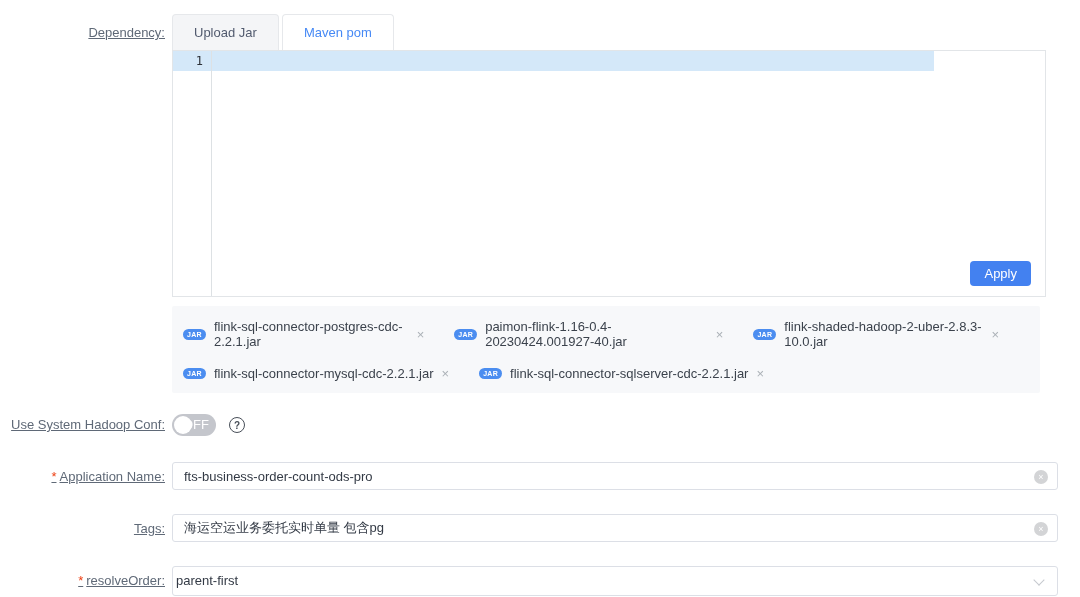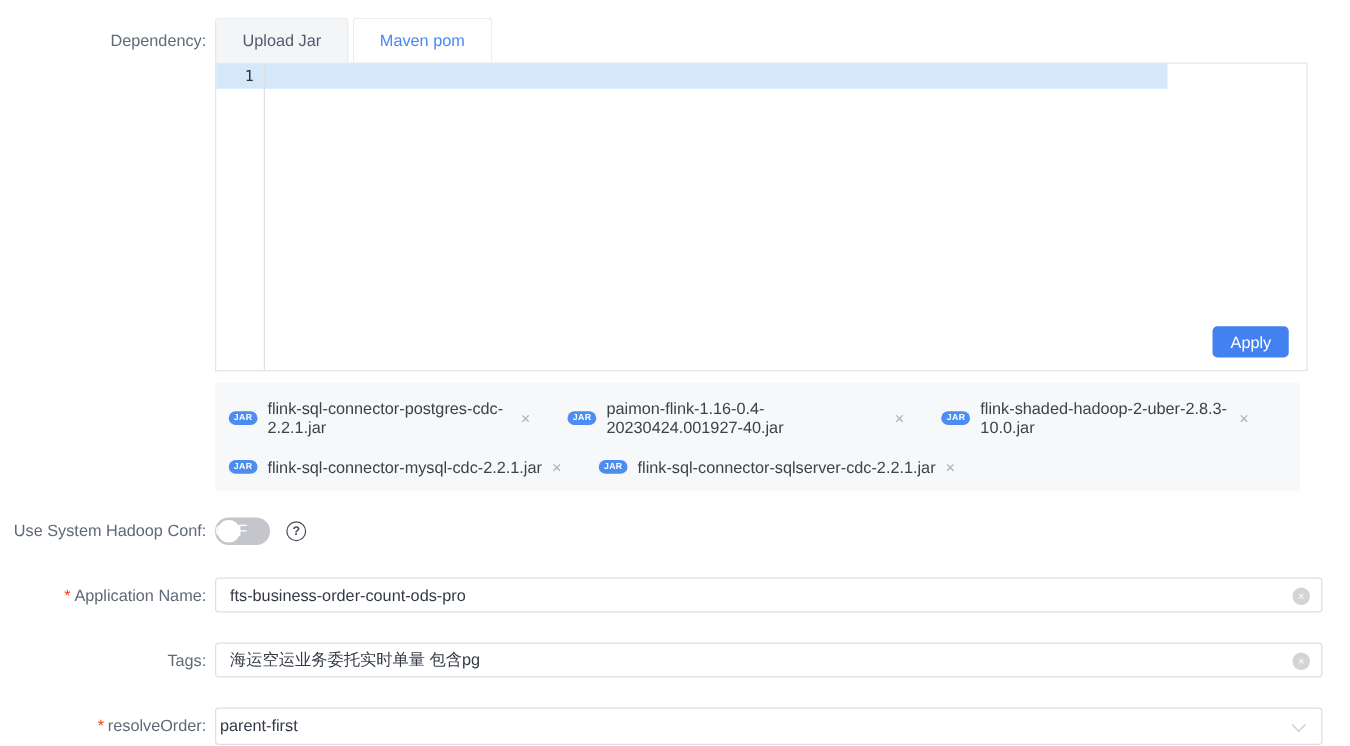--- a/index.html
+++ b/index.html
@@ -4,21 +4,21 @@
 <style>
   * { margin:0; padding:0; box-sizing:border-box; }
   html,body { background:#fff; }
   .page {
     position:relative; width:1080px; height:597px; overflow:hidden;
     font-family:"Liberation Sans", sans-serif; background:#fff;
   }
   .form-row { display:flex; align-items:flex-start; }
   .label-col {
     flex:none; width:165px; text-align:right;
-    font-size:13px; color:#5f6977;
+    font-size:13px; color:#5f6977;text-decoration:underline;
   }
   .control-col { flex:1; margin-left:7px; min-width:0; }
   .required-mark { color:#ed4014; margin-right:3px; }
 
   
   .row-dependency { margin-top:14px; }
   .row-dependency .label-col { padding-top:11px; }
   .tabs { display:flex; height:36px; }
   .tab {
     display:inline-flex; align-items:center; padding:0 21px;
@@ -76,21 +76,21 @@
   .hadoop-controls { display:flex; align-items:center; height:22px; }
   .toggle {
     position:relative; width:44px; height:22px; border-radius:11px;
     background:#c4c6cc; cursor:pointer; flex:none;
   }
   .toggle .knob {
     position:absolute; left:2px; top:2px; width:18px; height:18px;
     border-radius:50%; background:#fff;
   }
   .toggle .toggle-text {
-    position:absolute; right:18px; top:0; line-height:22px;
+    position:absolute; right:7px; top:0; line-height:22px;
     font-size:13px; color:#fff;
   }
   .help-icon {
     display:inline-flex; align-items:center; justify-content:center;
     width:16px; height:16px; border:1.3px solid #484f59; border-radius:50%;
     font-size:10px; font-weight:bold; color:#484f59; margin-left:13px;
     cursor:pointer;
   }
 
   

